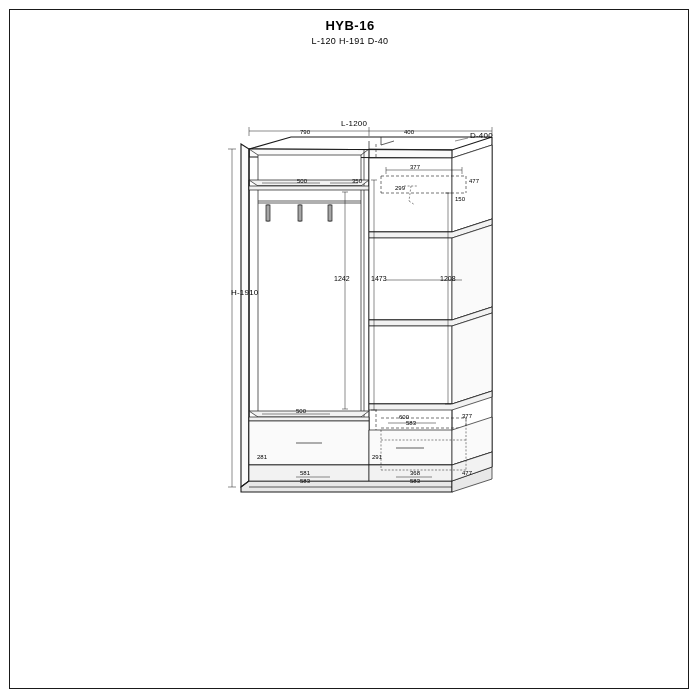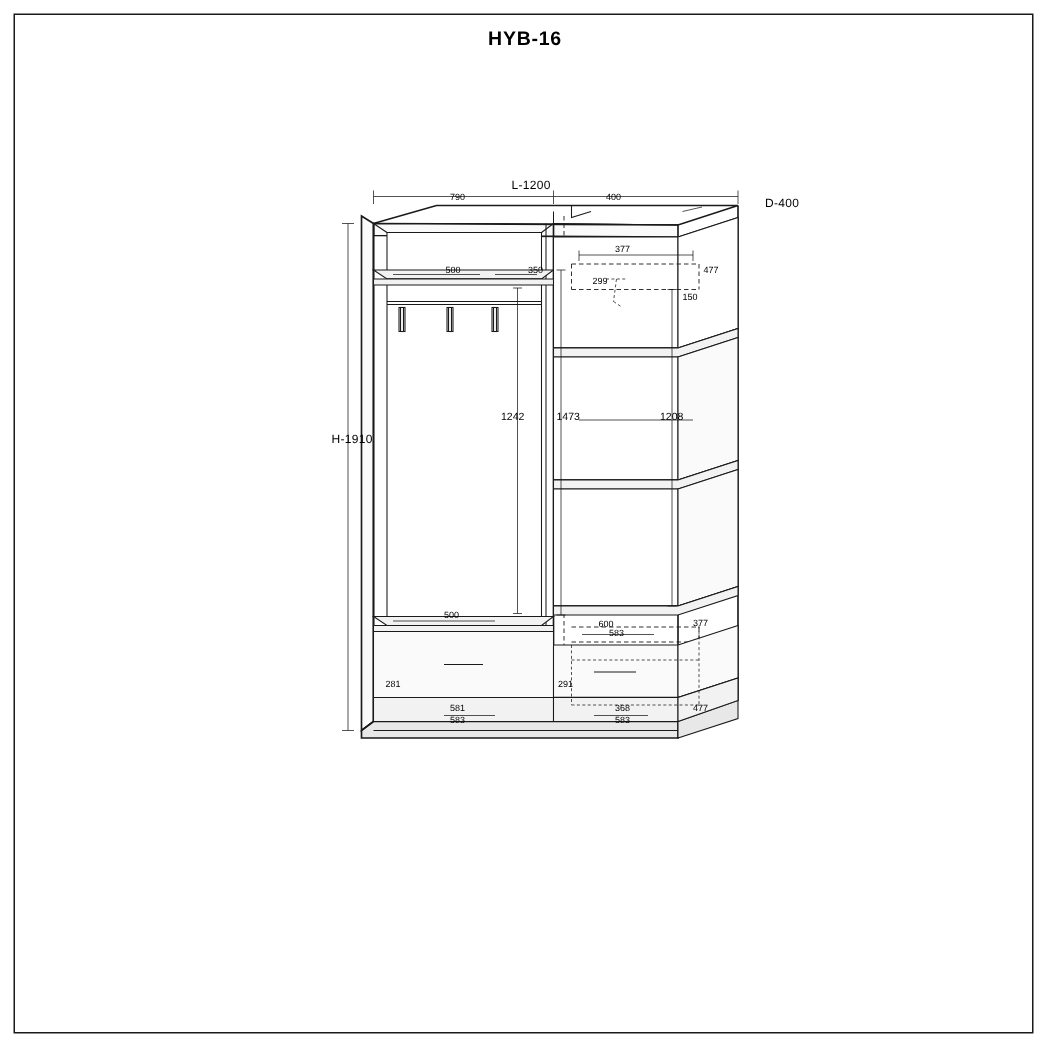--- a/index.html
+++ b/index.html
@@ -88,20 +88,21 @@
 </style>
 </head>
 <body>
 
 <div id="sheet">
 
   <div class="frame"></div>
 
   <div class="title-block">
     <div class="title-line1">HYB-16</div>
+    <div class="title-line3">L-120 H-191 D-40</div>
   </div>
 
   <svg width="700" height="700">
 
     <line class="dimline" x1="249" y1="131" x2="492" y2="131"></line>
     <line class="dimline" x1="249" y1="127" x2="249" y2="136"></line>
     <line class="dimline" x1="369" y1="127" x2="369" y2="136"></line>
     <line class="dimline" x1="492" y1="127" x2="492" y2="136"></line>
 
     <polygon class="sld med fillwhite" points="249,149 291,137 492,137 452,150"></polygon>
@@ -237,22 +238,22 @@
     <line class="dimline" x1="342" y1="409" x2="348" y2="409"></line>
     <line class="dimline" x1="374" y1="180" x2="374" y2="410"></line>
     <line class="dimline" x1="371" y1="180" x2="377" y2="180"></line>
     <line class="dimline" x1="371" y1="410" x2="377" y2="410"></line>
     <line class="dimline" x1="448" y1="193" x2="448" y2="404"></line>
     <line class="dimline" x1="445" y1="193" x2="451" y2="193"></line>
     <line class="dimline" x1="445" y1="404" x2="451" y2="404"></line>
   </svg>
 
   <div class="dlabel big" style="left:317px; top:119px;">L-1200</div>
-  <div class="dlabel big" style="left:486px; top:131px;">D-400</div>
-  <div class="dlabel big" style="left:197px; top:288px;">H-1910</div>
+  <div class="dlabel big" style="left:446px; top:131px;">D-400</div>
+  <div class="dlabel big" style="left:207px; top:288px;">H-1910</div>
 
   <div class="dlabel" style="left:300px; top:129px;">790</div>
   <div class="dlabel" style="left:404px; top:129px;">400</div>
 
   <div class="dlabel" style="left:297px; top:178px;">500</div>
   <div class="dlabel" style="left:352px; top:178px;">350</div>
 
   <div class="dlabel" style="left:410px; top:164px;">377</div>
   <div class="dlabel" style="left:395px; top:185px;">299</div>
   <div class="dlabel" style="left:469px; top:178px;">477</div>

